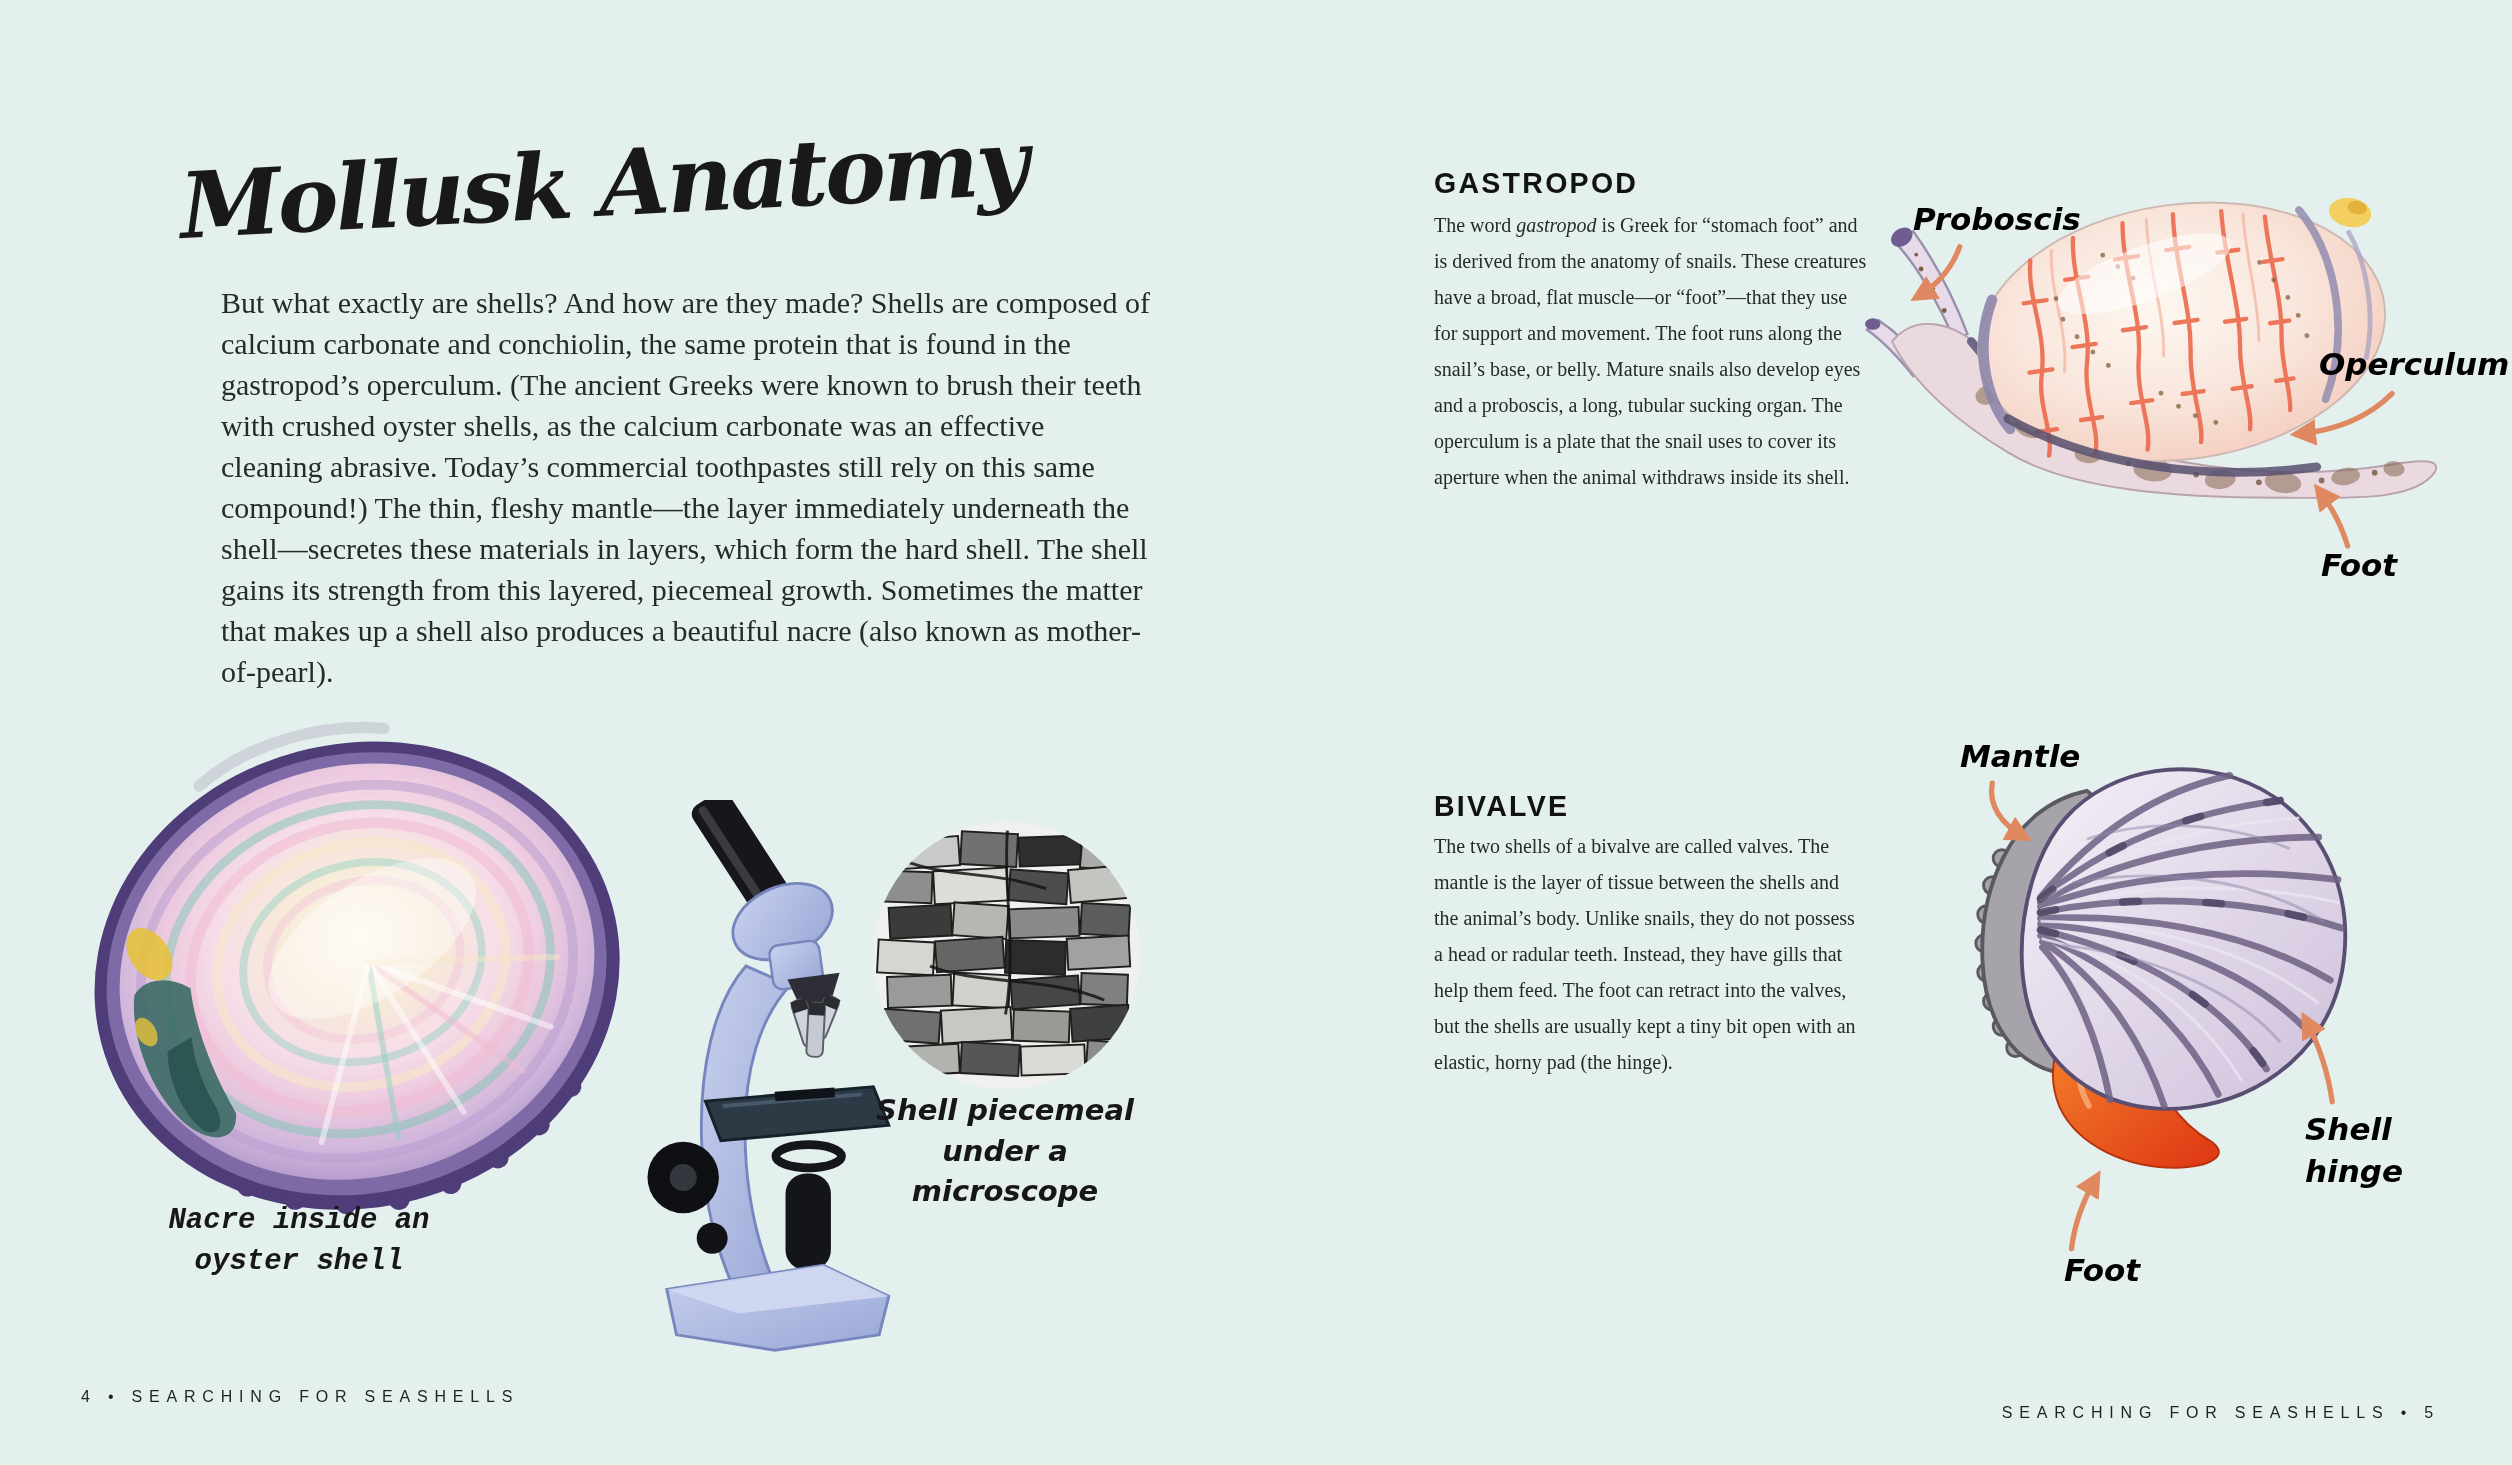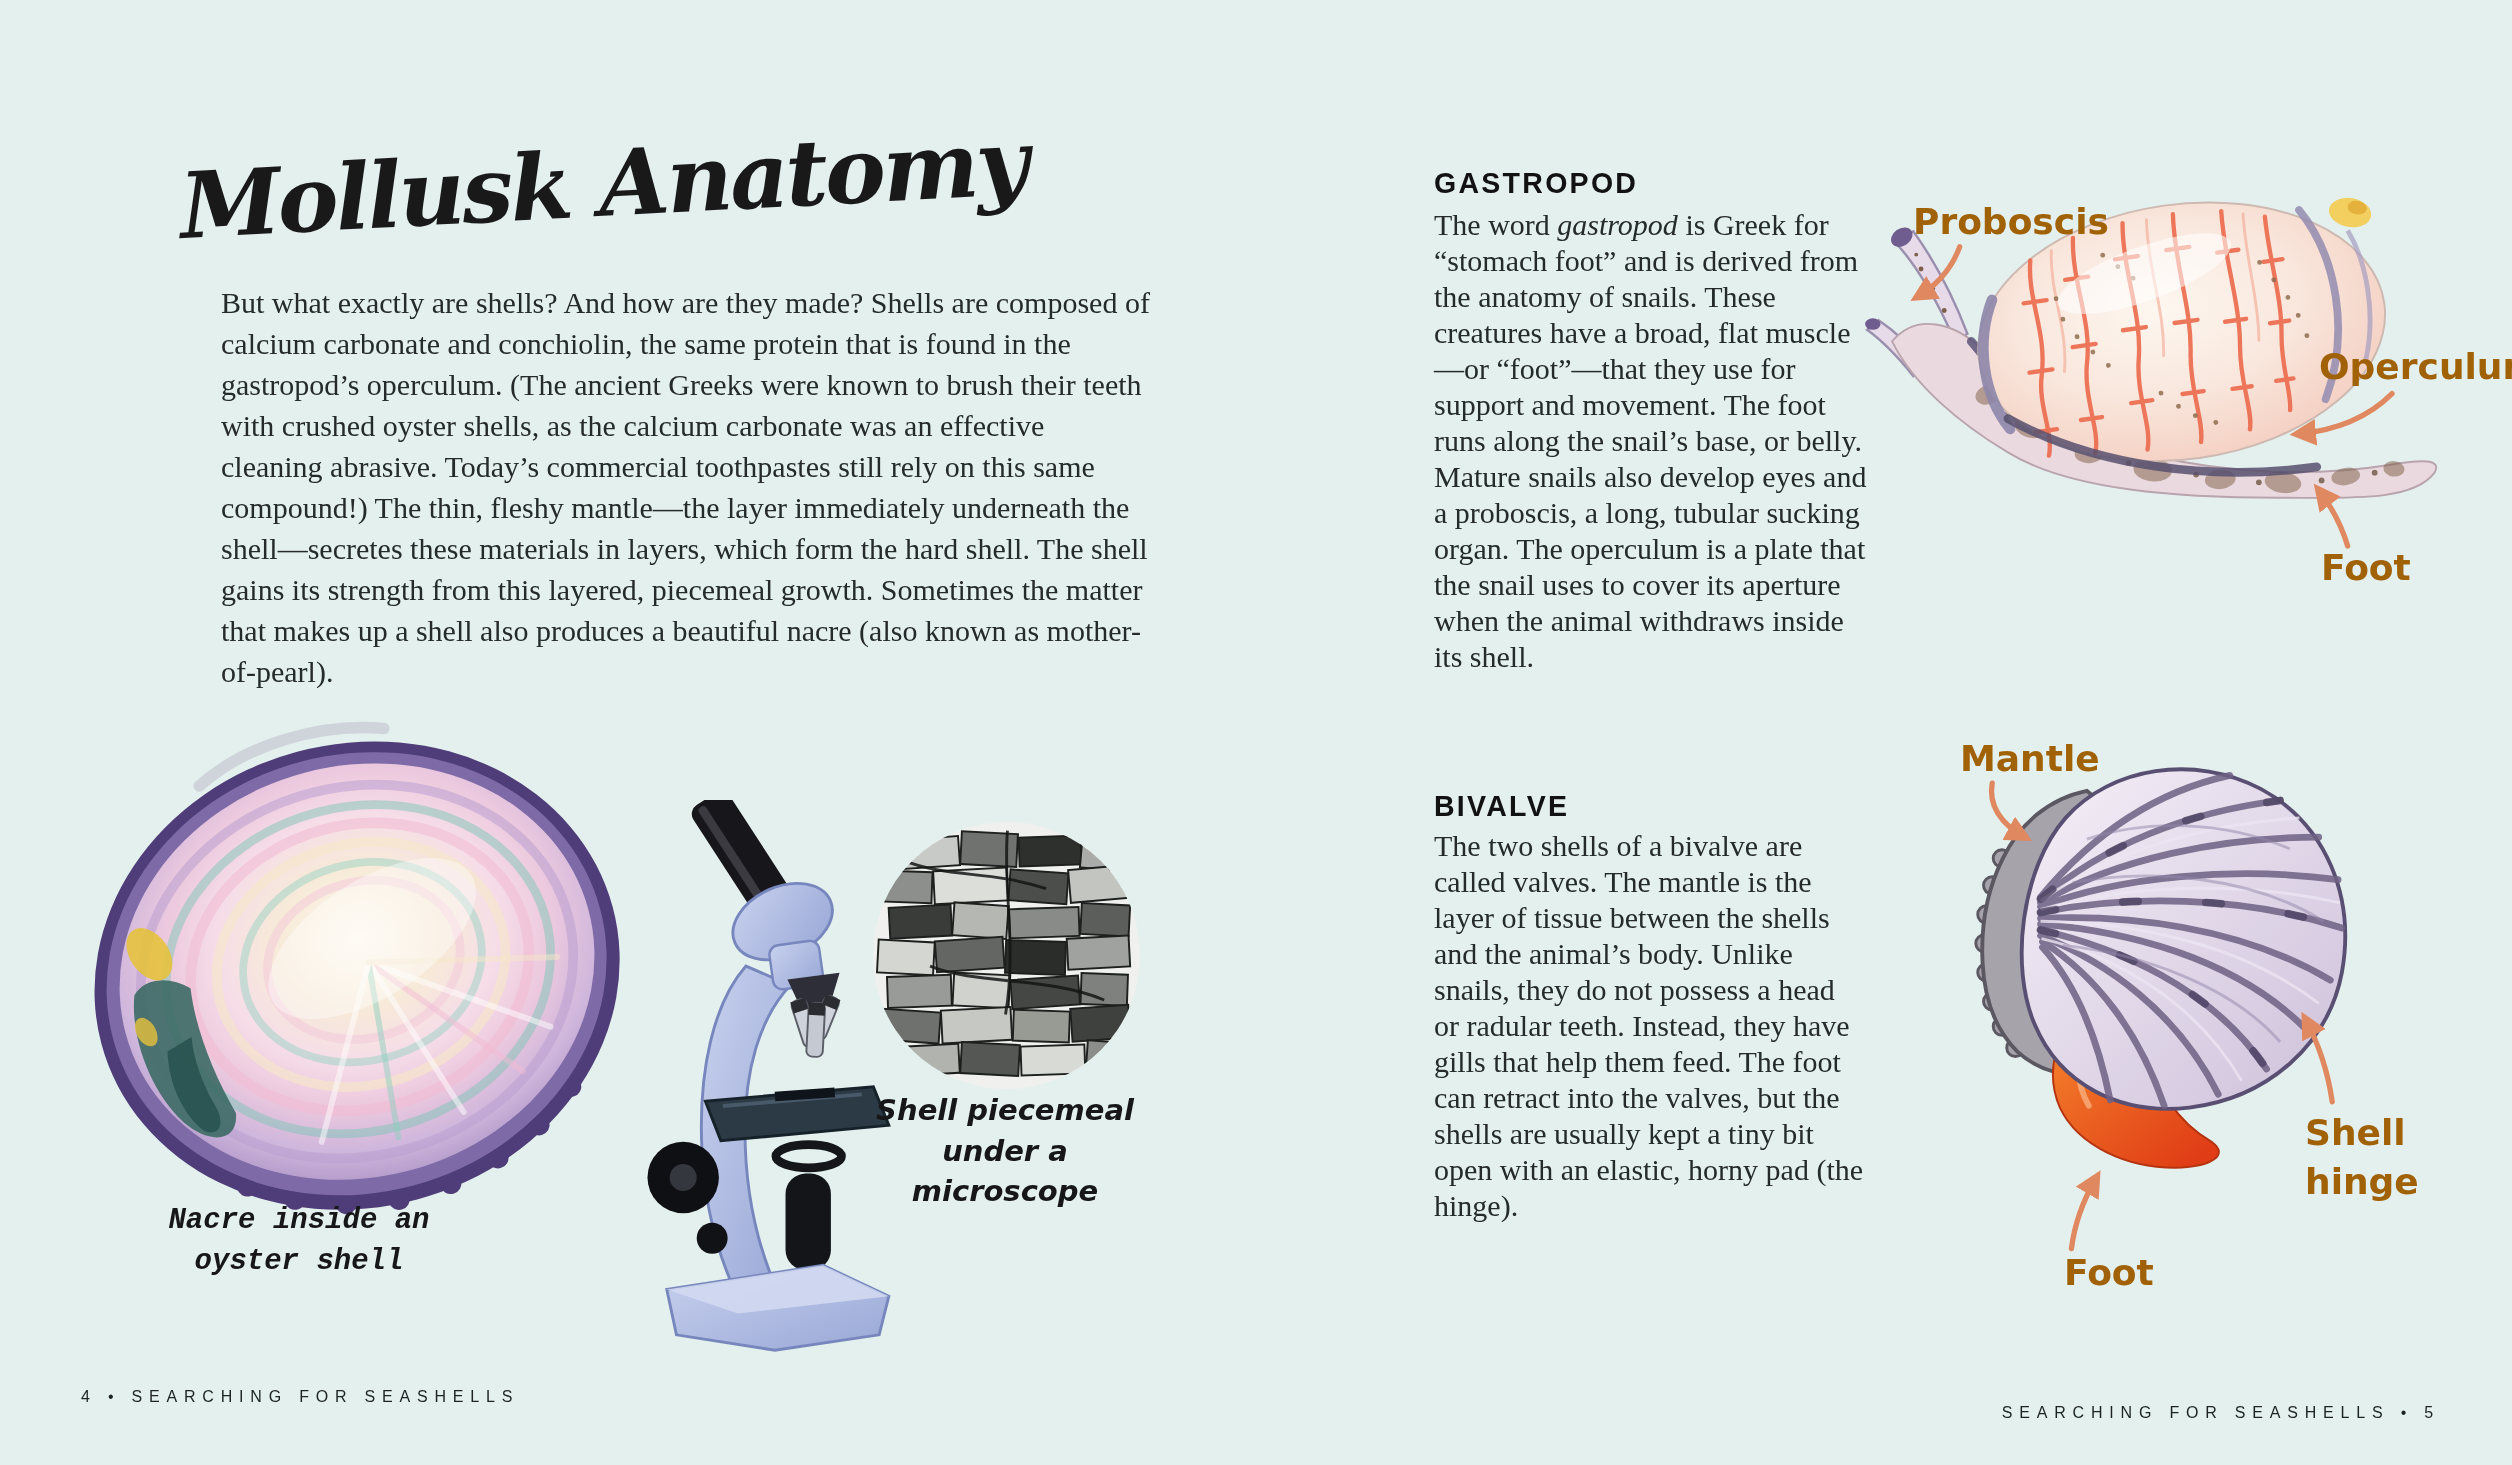--- a/index.html
+++ b/index.html
@@ -6,29 +6,29 @@
   body{width:2512px;height:1466px;overflow:hidden;}
   .spread{position:relative;width:2512px;height:1466px;background:#e4f0ee;font-family:"Liberation Serif",serif;}
   .abs{position:absolute;}
   .page-title{
     font-family:"DejaVu Serif",serif;font-style:italic;font-weight:700;
     font-size:91px;letter-spacing:-2.9px;color:#191919;
     transform:rotate(-3deg);transform-origin:left center;white-space:nowrap;
   }
   .serif{font-family:"Liberation Serif",serif;color:#252b2a;}
   .intro{font-size:30px;line-height:41px;width:932px;text-align:left;margin-left:43px;}
-  .col{width:433px;font-size:30px;line-height:36px;}
+  .col{width:433px;font-size:20px;line-height:36px;}
   .kicker{
     font-family:"Liberation Sans",sans-serif;font-weight:700;font-size:30px;
     letter-spacing:2.4px;color:#121212;transform:scaleX(.95);transform-origin:left;
     display:inline-block;white-space:nowrap;
   }
   .hand{
-    font-family:"DejaVu Sans",sans-serif;font-weight:700;
-    font-size:36px;color:#a16207;white-space:nowrap;
+    font-family:"DejaVu Sans",sans-serif;font-style:italic;font-weight:700;
+    font-size:31px;color:#000000;white-space:nowrap;
   }
   .caption{
     font-family:"DejaVu Sans",sans-serif;font-style:italic;font-weight:700;
     font-size:29px;color:#17171a;text-align:center;line-height:1.4;
   }
   .footer{
     font-family:"Liberation Sans",sans-serif;font-size:16px;font-weight:500;
     letter-spacing:6.8px;color:#1c2321;white-space:nowrap;
   }
   em{font-style:italic;}

